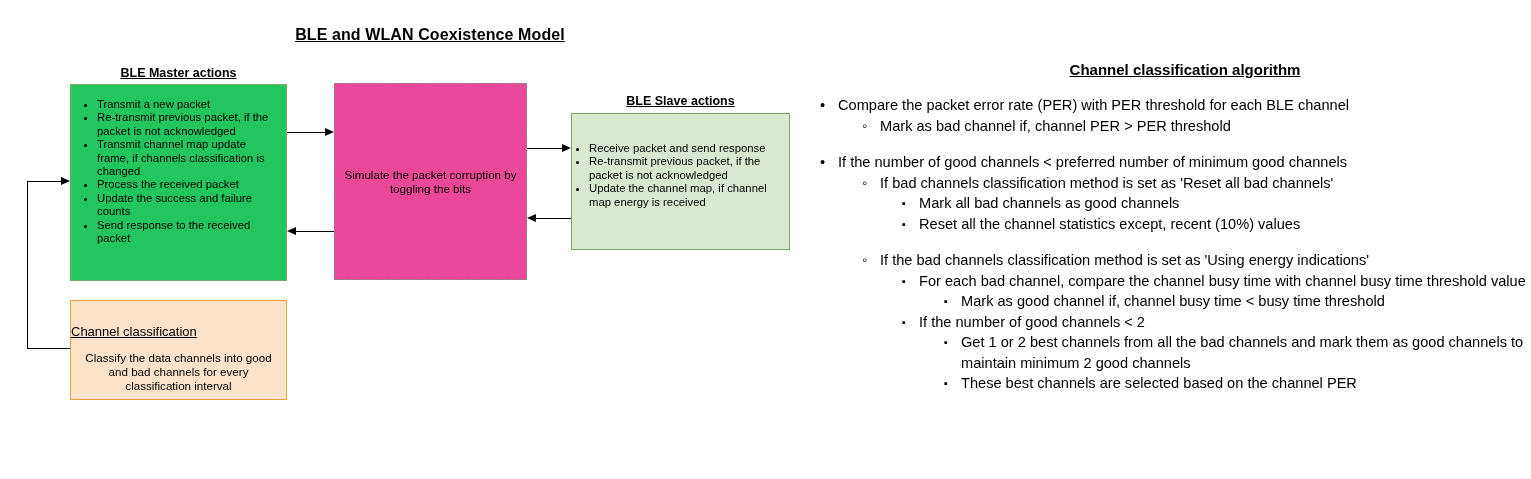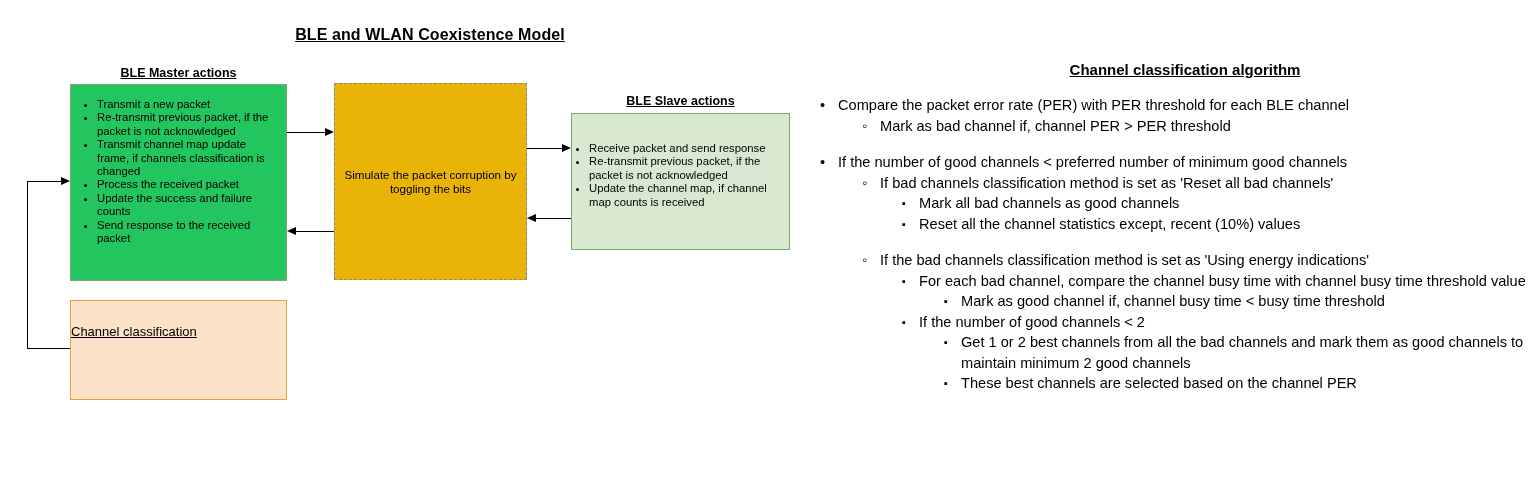--- a/index.html
+++ b/index.html
@@ -53,21 +53,21 @@
     background: #22c55e;
     border: 1px solid #7ba86b;
   }
   #slave-box {
     left: 571px; top: 113px; width: 219px; height: 137px;
     background: #d9e8d0;
     border: 1px solid #7ba86b;
   }
   #sim-box {
     left: 334px; top: 83px; width: 193px; height: 197px;
-    background: #eab308;
+    background: #ec4899;
     border: 1px dashed #8a8a8a;
     display: flex;
     align-items: center;
     justify-content: center;
   }
   #classification-box {
     left: 70px; top: 300px; width: 217px; height: 100px;
     background: #fbe2c8;
     border: 1px solid #e8a33d;
   }
@@ -167,26 +167,27 @@
 
 <div class="abs flow-box" id="sim-box">
   <div id="sim-text">Simulate the packet corruption by toggling the bits</div>
 </div>
 
 <div class="abs box-caption" id="slave-caption">BLE Slave actions</div>
 <div class="abs flow-box" id="slave-box">
   <ul class="box-list" id="slave-list">
       <li>Receive packet and send response</li>
       <li>Re-transmit previous packet,  if the packet is not acknowledged</li>
-      <li>Update the channel map, if channel map counts is received</li>
+      <li>Update the channel map, if channel map energy is received</li>
     </ul>
 </div>
 
 <div class="abs flow-box" id="classification-box">
   <div id="cls-title">Channel classification</div>
+  <div id="cls-text">Classify the data channels into good and bad channels for every classification interval</div>
 </div>
 
 <div class="abs ln h-line" style="left:287px; top:132px; width:38px;"></div>
 <div class="abs arrow-head arrow-right" style="left:325px; top:127.5px;"></div>
 
 <div class="abs ln h-line" style="left:296px; top:231px; width:38px;"></div>
 <div class="abs arrow-head arrow-left" style="left:287px; top:226.5px;"></div>
 
 <div class="abs ln h-line" style="left:527px; top:148px; width:35px;"></div>
 <div class="abs arrow-head arrow-right" style="left:562px; top:143.5px;"></div>

